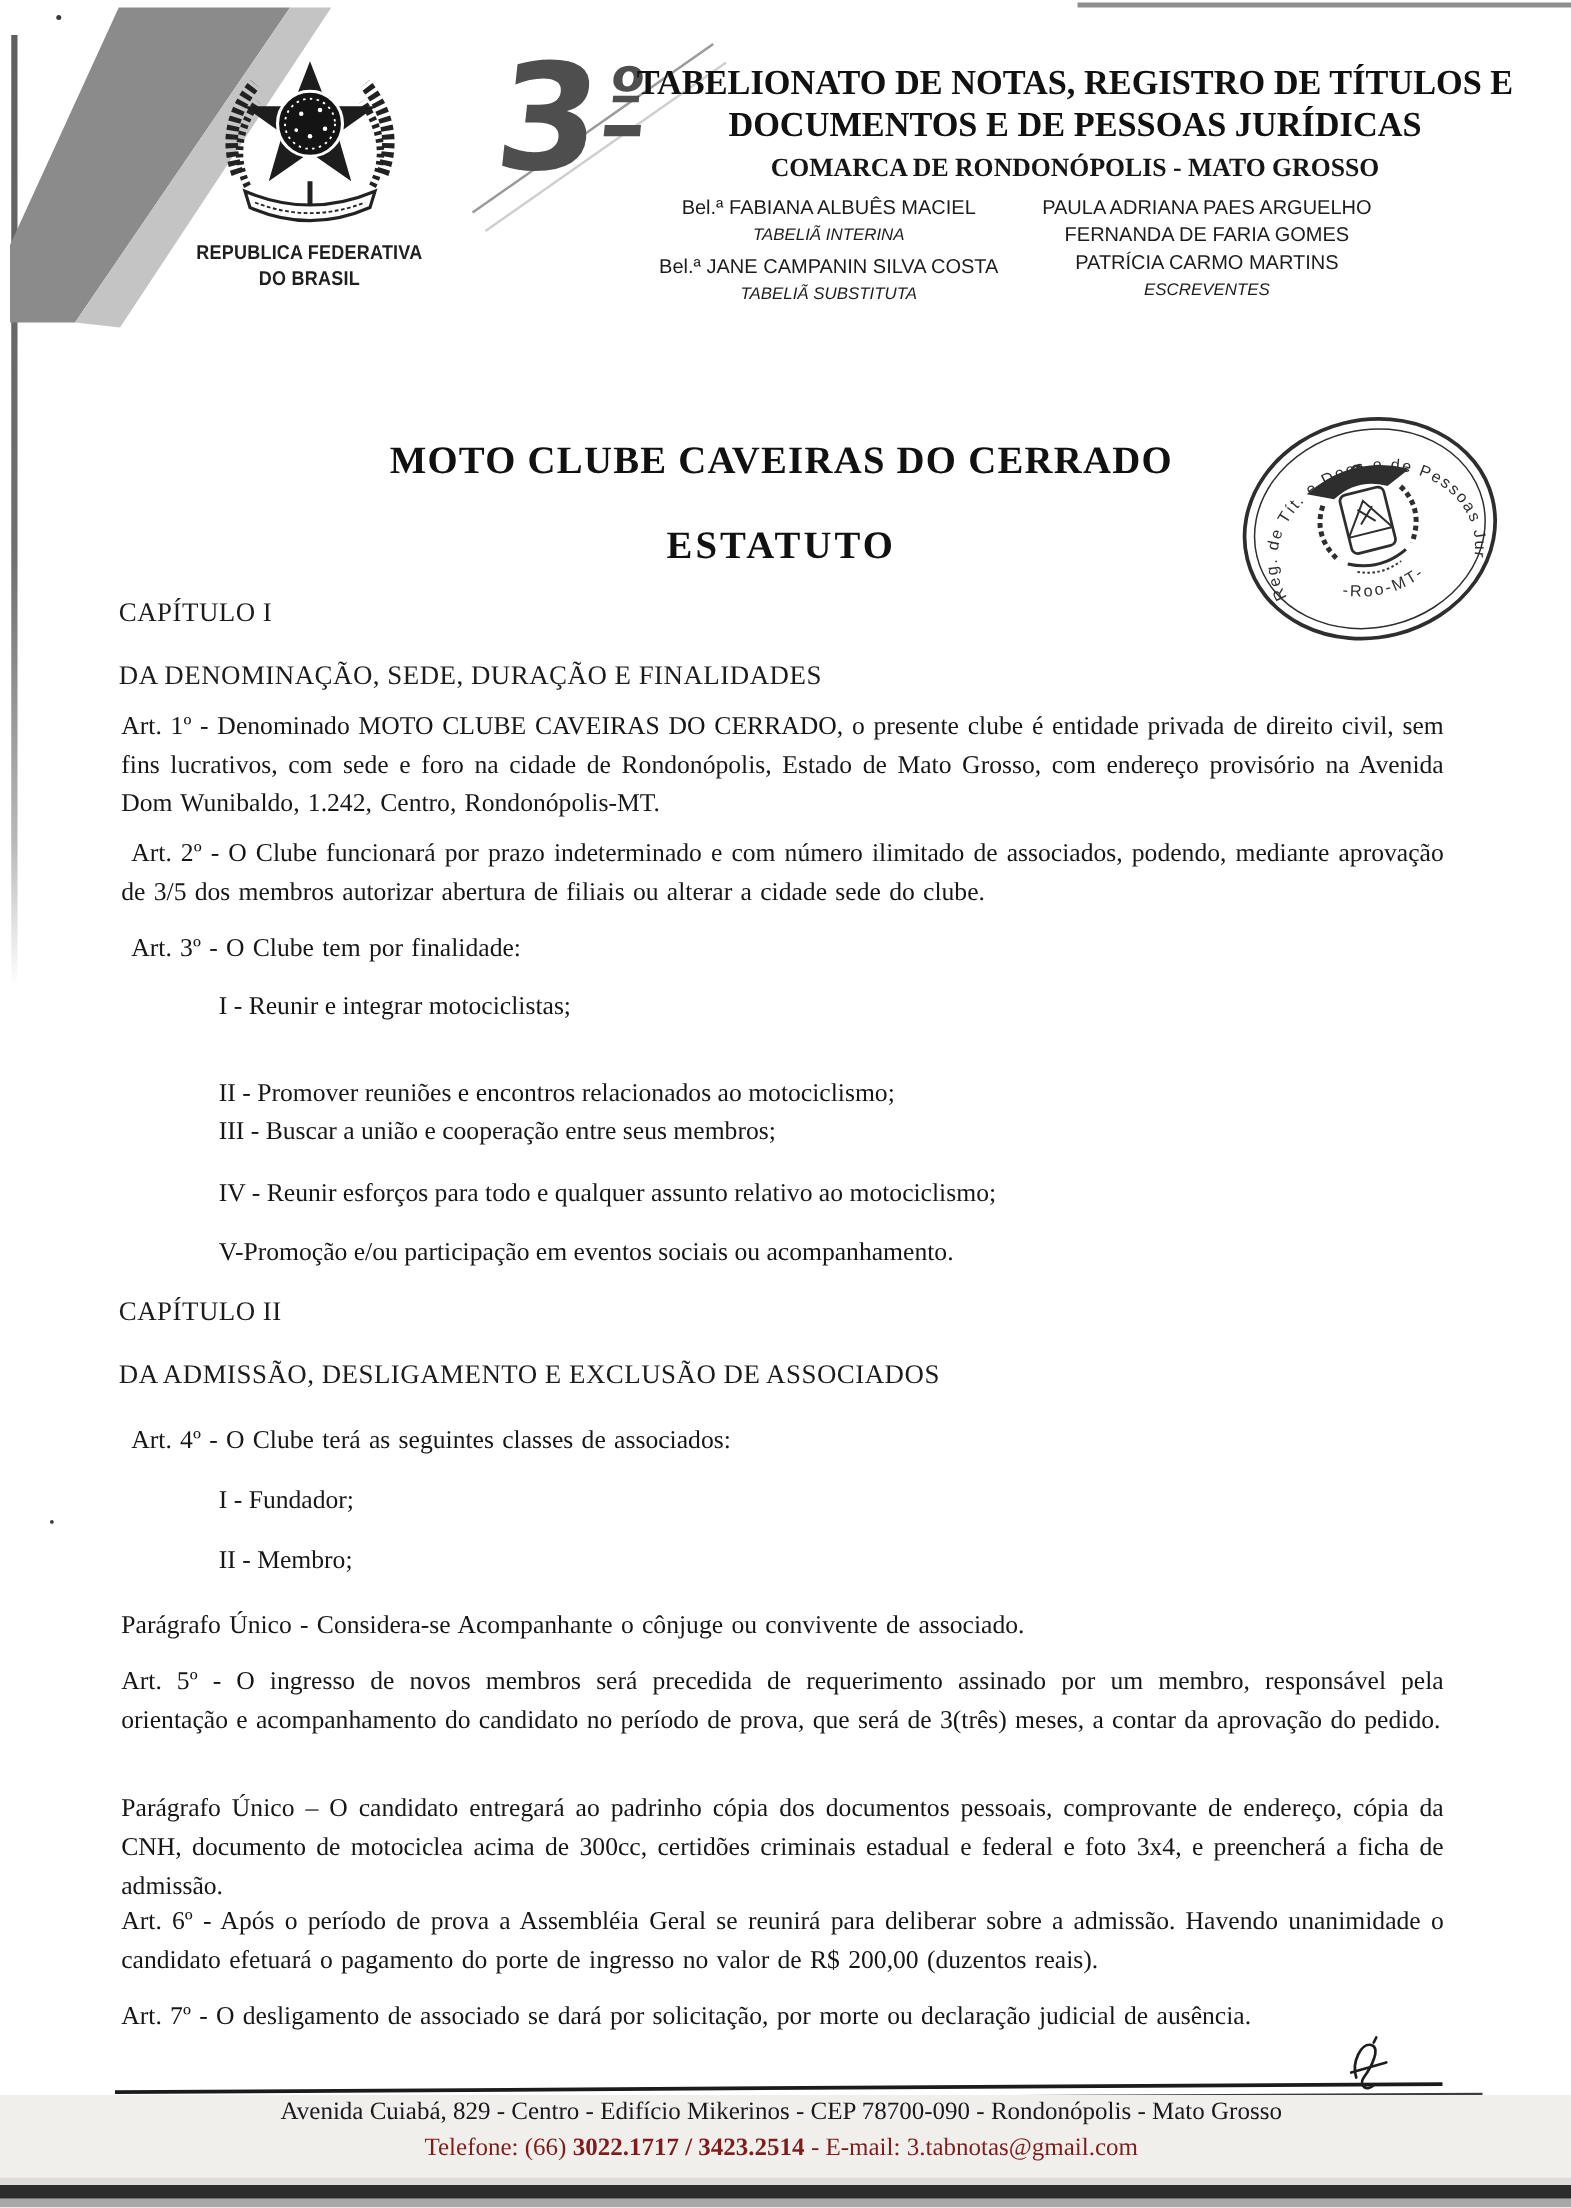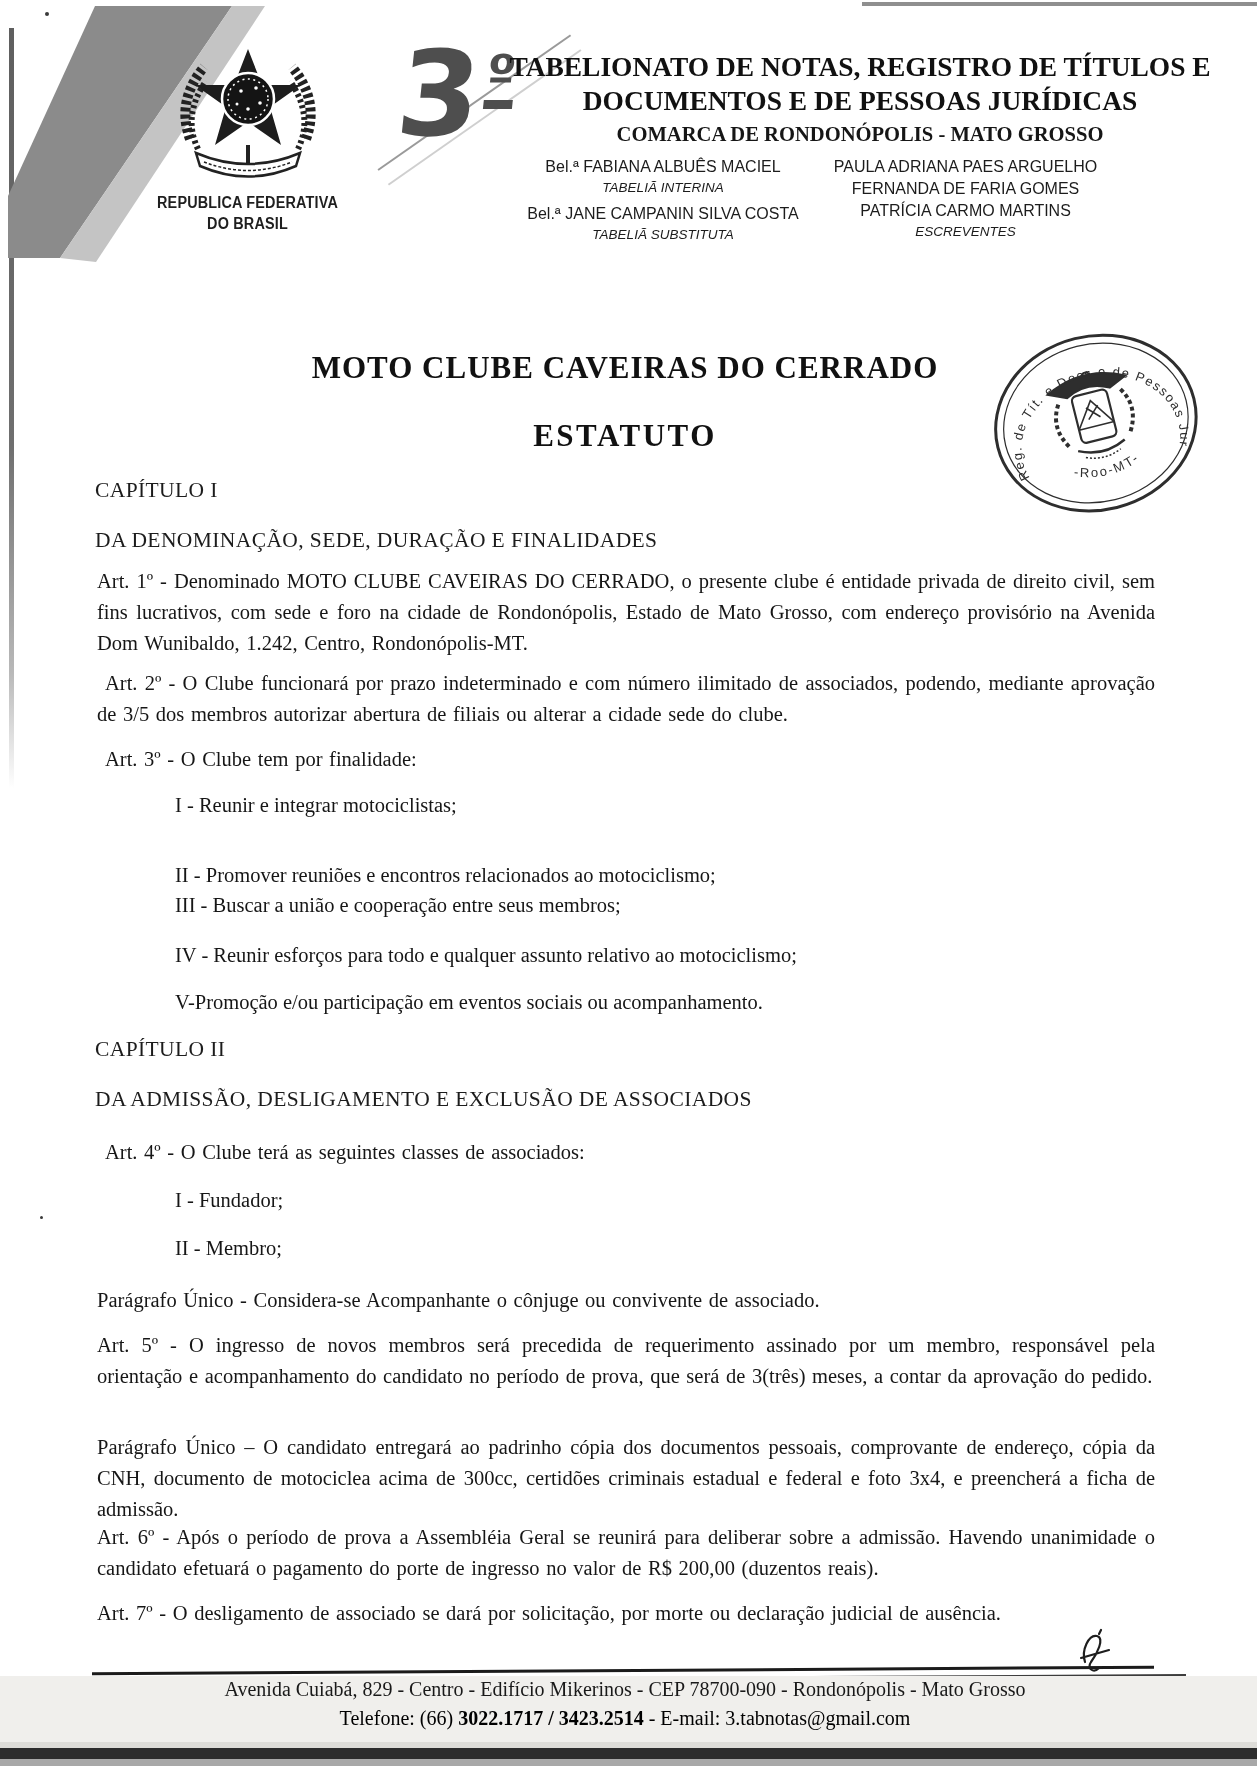--- a/index.html
+++ b/index.html
@@ -62,21 +62,21 @@
   .para.single{white-space:nowrap; text-align:left;}
   .item{position:absolute; left:175px; font-size:20.5px; color:#161616; white-space:nowrap;}
   .sec1{position:absolute; left:95px; top:1641px; font-size:20.5px; color:#161616; white-space:nowrap; word-spacing:2px;}
   .rule-a{position:absolute; left:92px; top:1669px; width:1062px; height:3px; background:#1b1b1b; transform:rotate(-.35deg);}
   .rule-b{position:absolute; left:86px; top:1677px; width:1100px; height:2px; background:#3c3c3c; transform:rotate(-.3deg);}
   .paraph{position:absolute; left:1075px; top:1628px; width:42px; height:50px;}
   
   .footer-address{position:absolute; left:95px; top:1678px; width:1060px; text-align:center;
     font-size:20px; color:#191919;}
   .footer-phone{position:absolute; left:95px; top:1707px; width:1060px; text-align:center;
-    font-size:20px; color:#000000;}
+    font-size:20px; color:#7f1d1d;}
   .footer-phone .b{font-weight:bold;}
 </style>
 </head>
 <body>
 
 <div class="page">
 
   <div class="top-edge-line"></div>
   <div class="left-edge-line"></div>
   <div class="speck" style="left:45px; top:12px; width:4px; height:4px;"></div>

